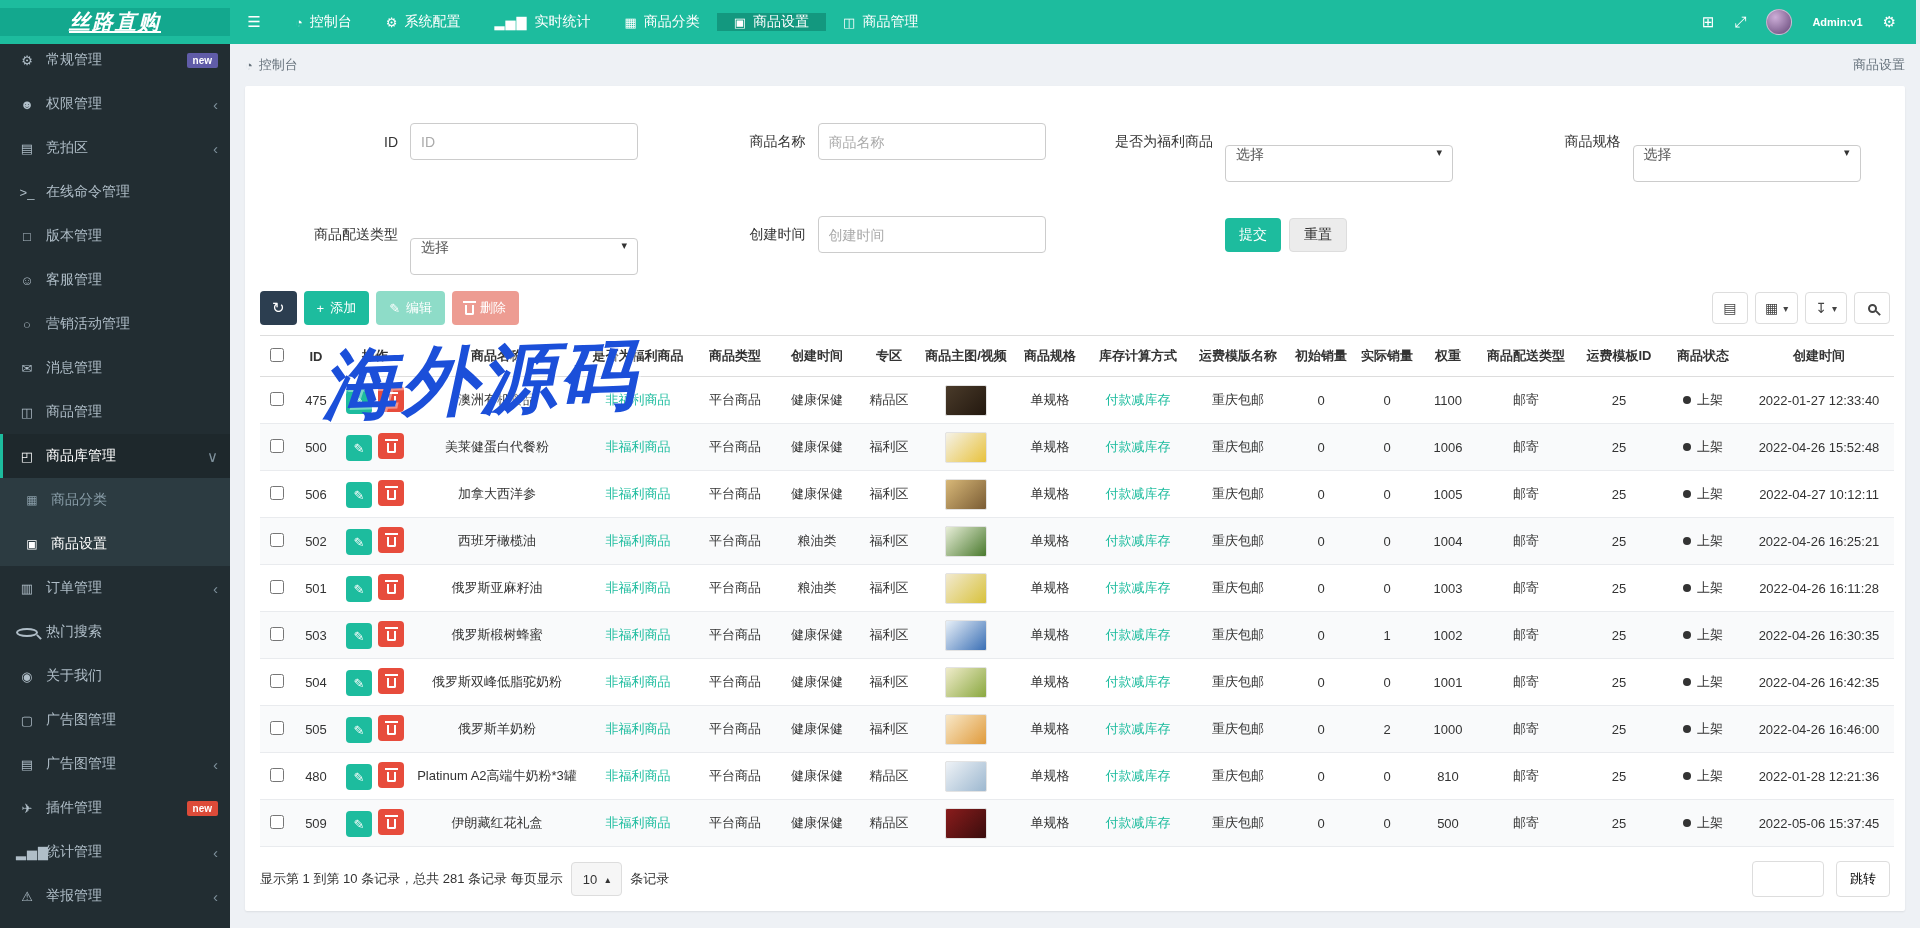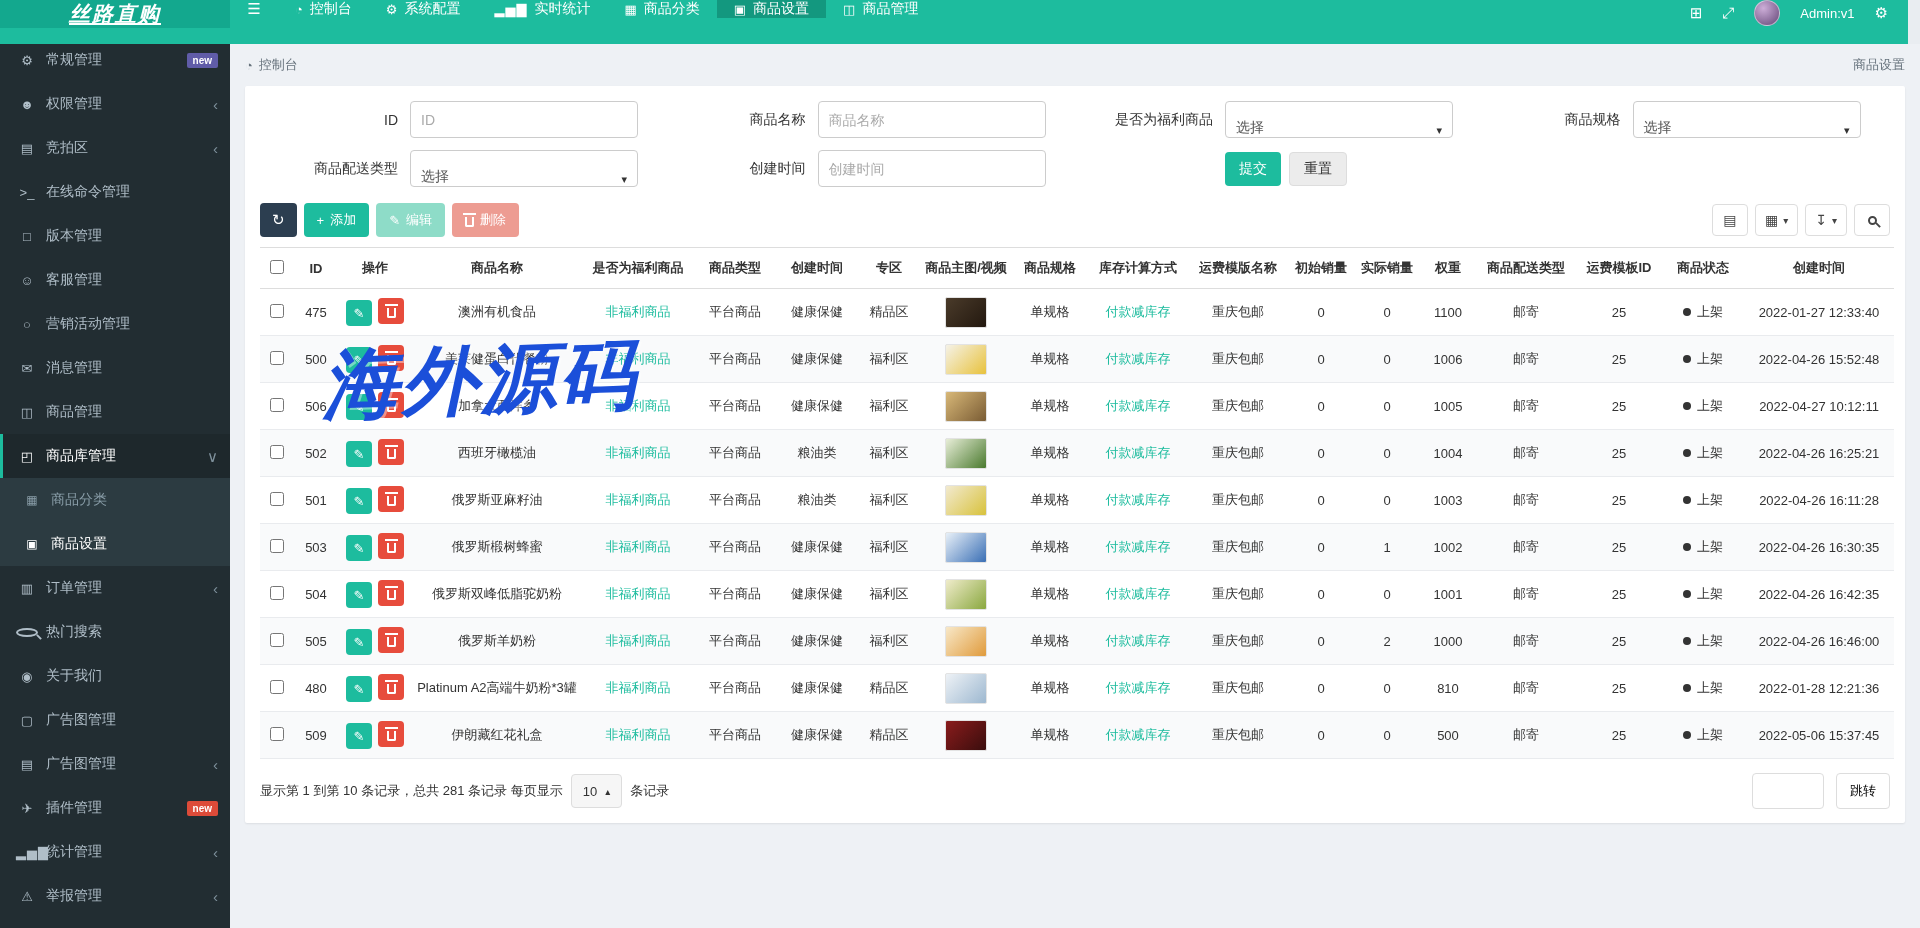--- a/index.html
+++ b/index.html
@@ -2,31 +2,31 @@
 <html><head>
 <meta charset="utf-8">
 <style>
   * { box-sizing: border-box; margin: 0; padding: 0; }
   html,body { width:1920px; height:928px; }
   body {
     font-family: "Liberation Sans", sans-serif;
     background:#e9edf1; overflow:hidden; position:relative; font-size:14px; color:#333;
   }
   
-  .navbar { position:absolute; top:0; left:0; right:12px; height:44px; background:#1dbc9e; display:flex; align-items:flex-start; z-index:20; }
+  .navbar { position:absolute; top:0; left:0; right:4px; height:44px; background:#1dbc9e; display:flex; align-items:center; z-index:20; }
   .logo { width:230px; background:#13a88e; color:#fff; font-weight:bold; font-style:italic; font-size:21px; display:flex; align-items:center; justify-content:center; letter-spacing:2px; text-decoration:underline; cursor:pointer; }
   .nav-toggle { width:48px; display:flex; align-items:center; justify-content:center; color:#fff; font-size:15px; cursor:pointer; }
   .nav-menu { display:flex; list-style:none; }
   .nav-item { display:flex; align-items:center; gap:7px; padding:0 17px; color:#fff; font-size:14px; cursor:pointer; }
   .nav-item.active { background:#13987f; }
   .nav-item .ic { font-size:13px; }
   .nav-right { margin-left:auto; display:flex; align-items:center; gap:20px; padding-right:20px; color:#fff; }
   .nav-right .ic { font-size:15px; cursor:pointer; }
   .avatar { width:26px; height:26px; border-radius:50%; background:radial-gradient(circle at 35% 30%, #cdaed8, #7d5f8e 75%); border:1px solid rgba(255,255,255,.5); cursor:pointer; }
-  .uname { font-size:13px; cursor:pointer; }
+  .uname { font-size:11px; cursor:pointer;font-weight:bold; }
   
   .sidebar { position:absolute; top:44px; left:0; bottom:0; width:230px; background:#222d32; overflow:hidden; z-index:10; }
   .side-menu { list-style:none; margin-top:-6px; }
   .side-item { height:44px; display:flex; align-items:center; padding-right:12px; color:#b0bec8; font-size:14px; cursor:pointer; border-left:3px solid transparent; }
   .side-item .ic { width:22px; margin:0 8px 0 13px; text-align:center; font-size:13px; flex:none; }
   .side-item.active { background:#1e282c; border-left-color:#1dbc9e; color:#fff; }
   .side-badge { margin-left:auto; font-size:10px; color:#fff; border-radius:2px; padding:2px 6px; font-weight:bold; }
   .side-chev { margin-left:auto; color:#7f919c; font-size:15px; line-height:1; }
   .sub-menu { list-style:none; background:#2c3b41; }
   .sub-item { height:44px; display:flex; align-items:center; color:#8a9ea9; font-size:14px; cursor:pointer; padding-left:8px; }
@@ -38,21 +38,21 @@
   .breadcrumb { height:42px; display:flex; align-items:center; padding:0 15px; color:#66727c; font-size:13px; gap:6px; }
   .breadcrumb .right { margin-left:auto; }
   .card { margin:0 15px; background:#fff; padding:15px 15px 14px; box-shadow:0 1px 2px rgba(0,0,0,.08); border-radius:2px; }
   
   .filter-row { display:flex; margin-bottom:12px; }
   .filter-cell { flex:1; display:flex; align-items:center; min-width:0; }
   .filter-label { width:150px; text-align:right; padding-right:12px; font-size:14px; color:#333; flex:none; }
   .ctrl { position:relative; width:228px; }
   .ctrl input, .ctrl .sel { width:100%; height:37px; border:1px solid #ccc; border-radius:4px; padding:0 10px; font-size:14px; color:#555; background:#fff; font-family:"Liberation Sans",sans-serif; }
   .ctrl input::placeholder { color:#aaa; }
-  .ctrl .sel { display:flex; align-items:flex-end; cursor:pointer; color:#555; }
+  .ctrl .sel { display:flex; align-items:flex-start; cursor:pointer; color:#555;margin-top:44px; }
   .ctrl .sel .caret { margin-left:auto; font-size:11px; color:#333; }
   .btn { height:34px; border:none; border-radius:4px; font-size:14px; cursor:pointer; font-family:"Liberation Sans",sans-serif; }
   .btn-submit { background:#1dbc9e; color:#fff; padding:0 14px; }
   .btn-reset { background:#ececec; border:1px solid #ddd; color:#333; padding:0 14px; margin-left:8px; }
   
   .toolbar { display:flex; align-items:center; margin:16px 0 10px; }
   .tb-btn { height:34px; border:none; border-radius:4px; color:#fff; font-size:13px; display:inline-flex; align-items:center; gap:6px; padding:0 13px; margin-right:7px; cursor:pointer; font-family:"Liberation Sans",sans-serif; }
   .tb-refresh { background:#2c3e50; font-size:15px; padding:0 12px; }
   .tb-add { background:#1dbc9e; }
   .tb-edit { background:#8edcc8; cursor:default; }

